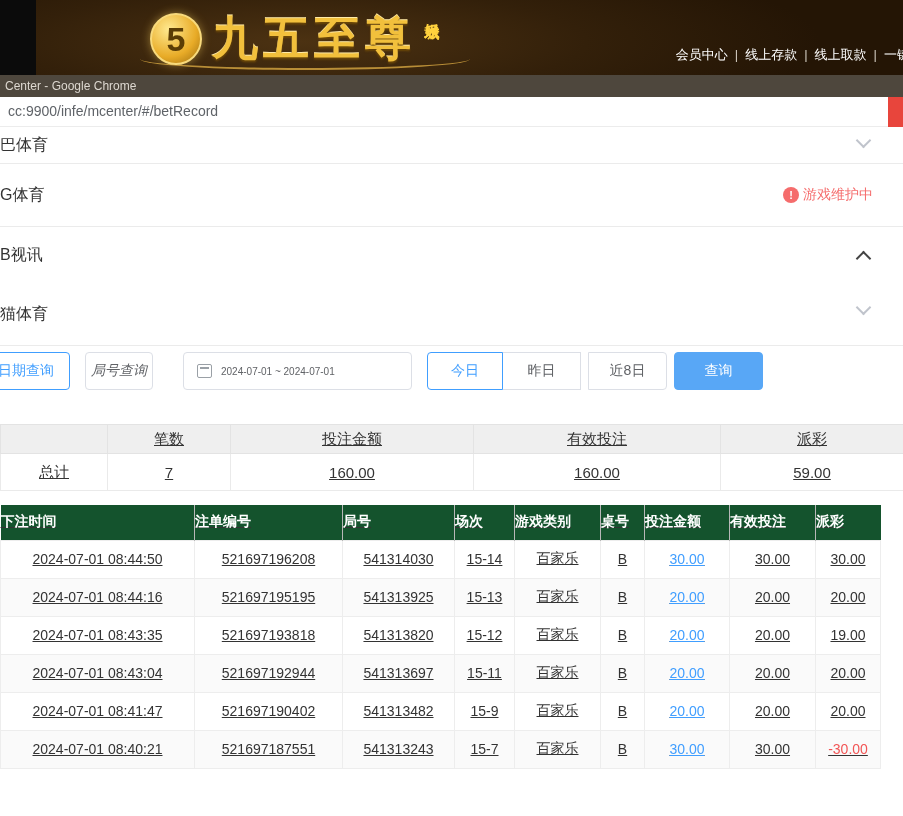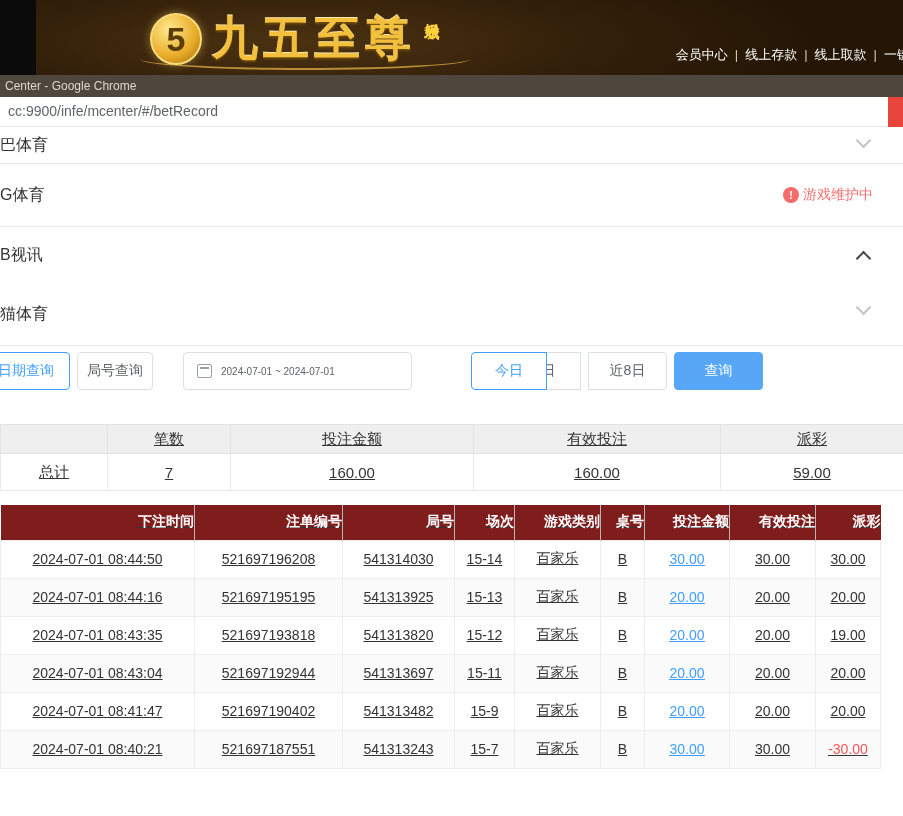--- a/index.html
+++ b/index.html
@@ -51,40 +51,40 @@
                 font-size:11px; font-weight:bold; display:flex; align-items:center; justify-content:center;
                 margin-right:4px; }
 
   .filters { position:relative; height:78px; }
   .btn { position:absolute; top:6px; height:38px; border:1px solid #dcdfe6; background:#fff; color:#606266;
          font-size:14px; border-radius:4px; display:flex; align-items:center; justify-content:center;
          cursor:pointer; font-family:inherit; }
   .btn.active { border-color:#409eff; color:#409eff; z-index:2; }
   .btn.primary { background:#58a7f6; border-color:#58a7f6; color:#fff; }
   #btn-date-query { left:-18px; width:88px; }
-  #btn-round-query { left:77px; width:76px; }
+  #btn-round-query { left:85px; width:68px;font-style:italic; }
   .date-box { position:absolute; left:183px; top:6px; width:229px; height:38px; border:1px solid #dcdfe6;
               border-radius:4px; display:flex; align-items:center; color:#606266; font-size:10px;
               background:#fff; cursor:pointer; }
   .cal-icon { width:15px; height:14px; border:1px solid #9aa0a6; border-radius:2px; position:relative;
               margin:0 9px 0 13px; flex:0 0 auto; }
   .cal-icon::before { content:""; position:absolute; top:2px; left:2px; right:2px; height:2px; background:#9aa0a6; }
-  #btn-today { left:427px; width:76px; border-radius:4px 0 0 4px;margin-left:44px; }
+  #btn-today { left:427px; width:76px; border-radius:4px 0 0 4px; }
   #btn-yesterday { left:502px; width:79px; border-radius:0; }
   #btn-last8 { left:588px; width:79px; border-radius:0 4px 4px 0; }
   #btn-search { left:674px; width:89px; }
 
   table { border-collapse:collapse; table-layout:fixed;text-decoration:underline; }
   .summary { width:903px; font-size:15px; color:#333; }
   .summary th { background:#efefef; font-weight:400; height:29px; border:1px solid #e3e3e3; text-align:center; }
   .summary td { background:#fff; height:37px; border:1px solid #eaeaea; text-align:center; }
 
   .bet-table { width:880px; margin-top:14px; font-size:14px; color:#333; }
-  .bet-table th { background:#7f1d1d; color:#fff; font-weight:bold; height:35px;
-                  border-right:1px solid #b7b7b7; text-align:right; }
+  .bet-table th { background:#14532d; color:#fff; font-weight:bold; height:35px;
+                  border-right:1px solid #b7b7b7; text-align:left; }
   .bet-table th:last-child { border-right:none; }
   .bet-table td { height:38px; border:1px solid #ededed; text-align:center; background:#fff; }
   .bet-table tr.stripe td { background:#fafafa; }
   .bet-link { color:#409eff; text-decoration:underline; cursor:pointer; }
   td.neg { color:#f25555; }
 </style>
 </head>
 <body>
 
 <div class="screen">

